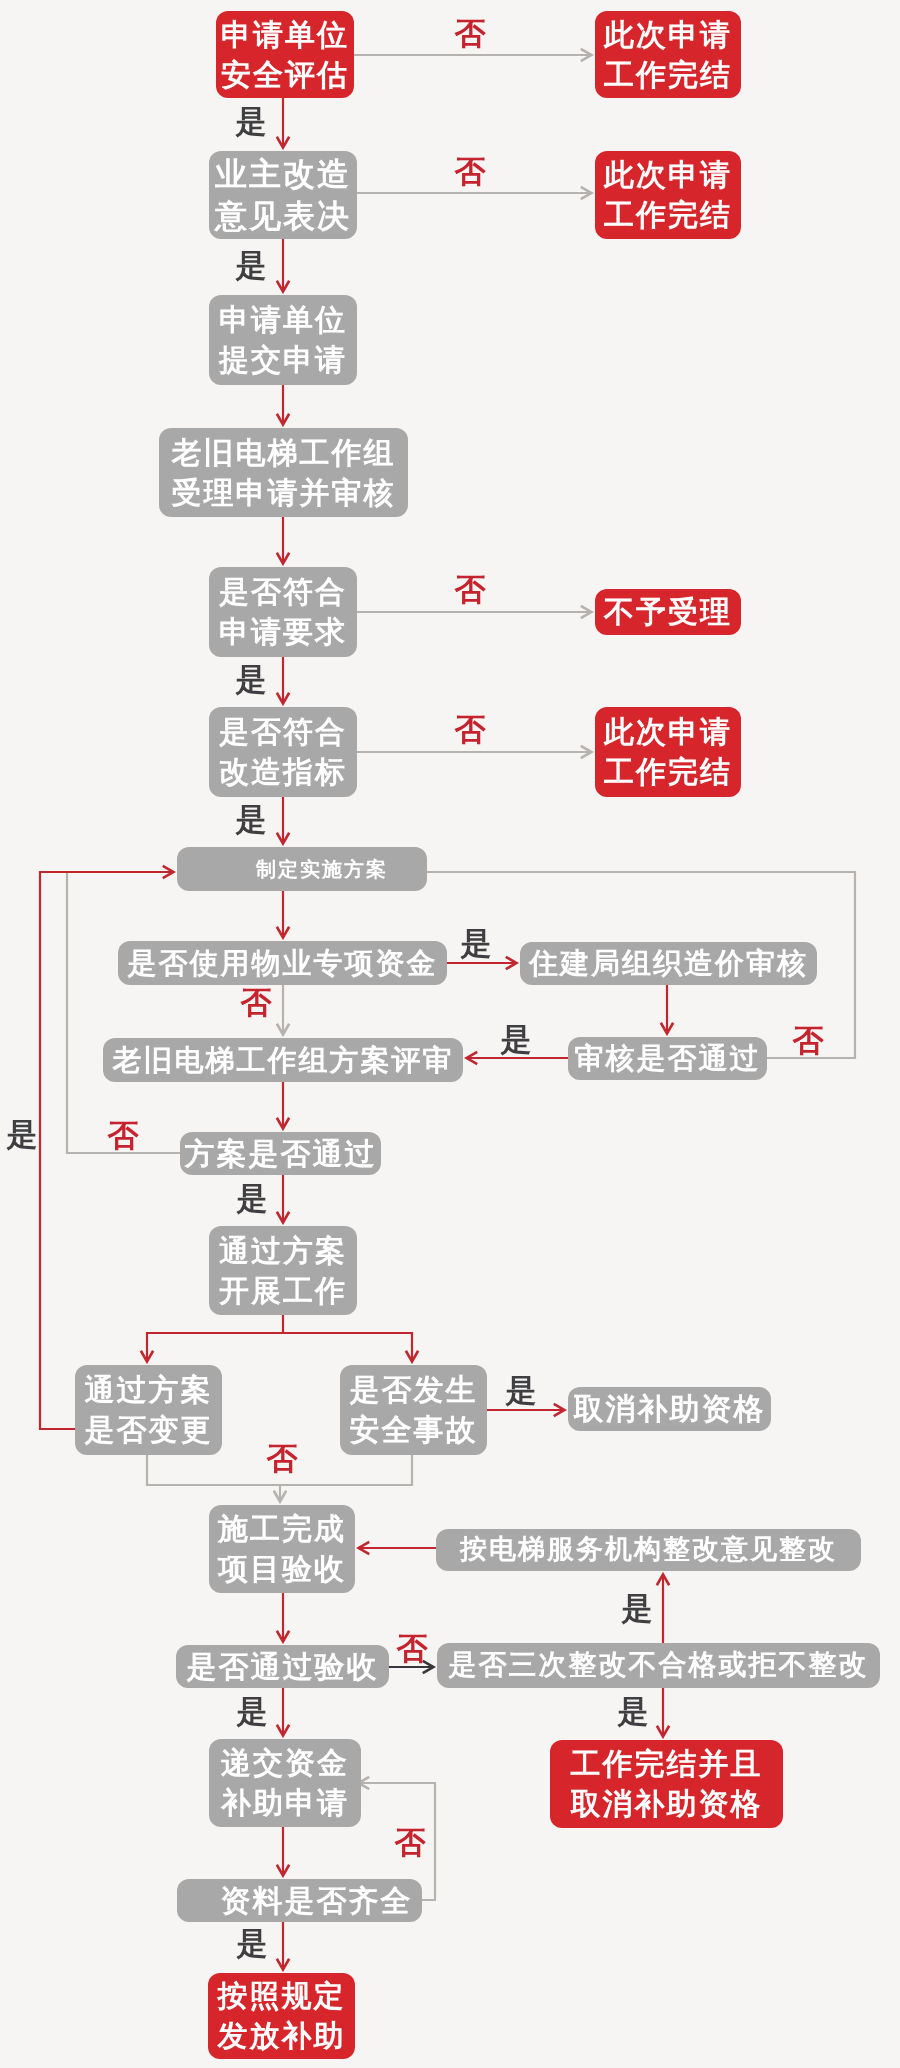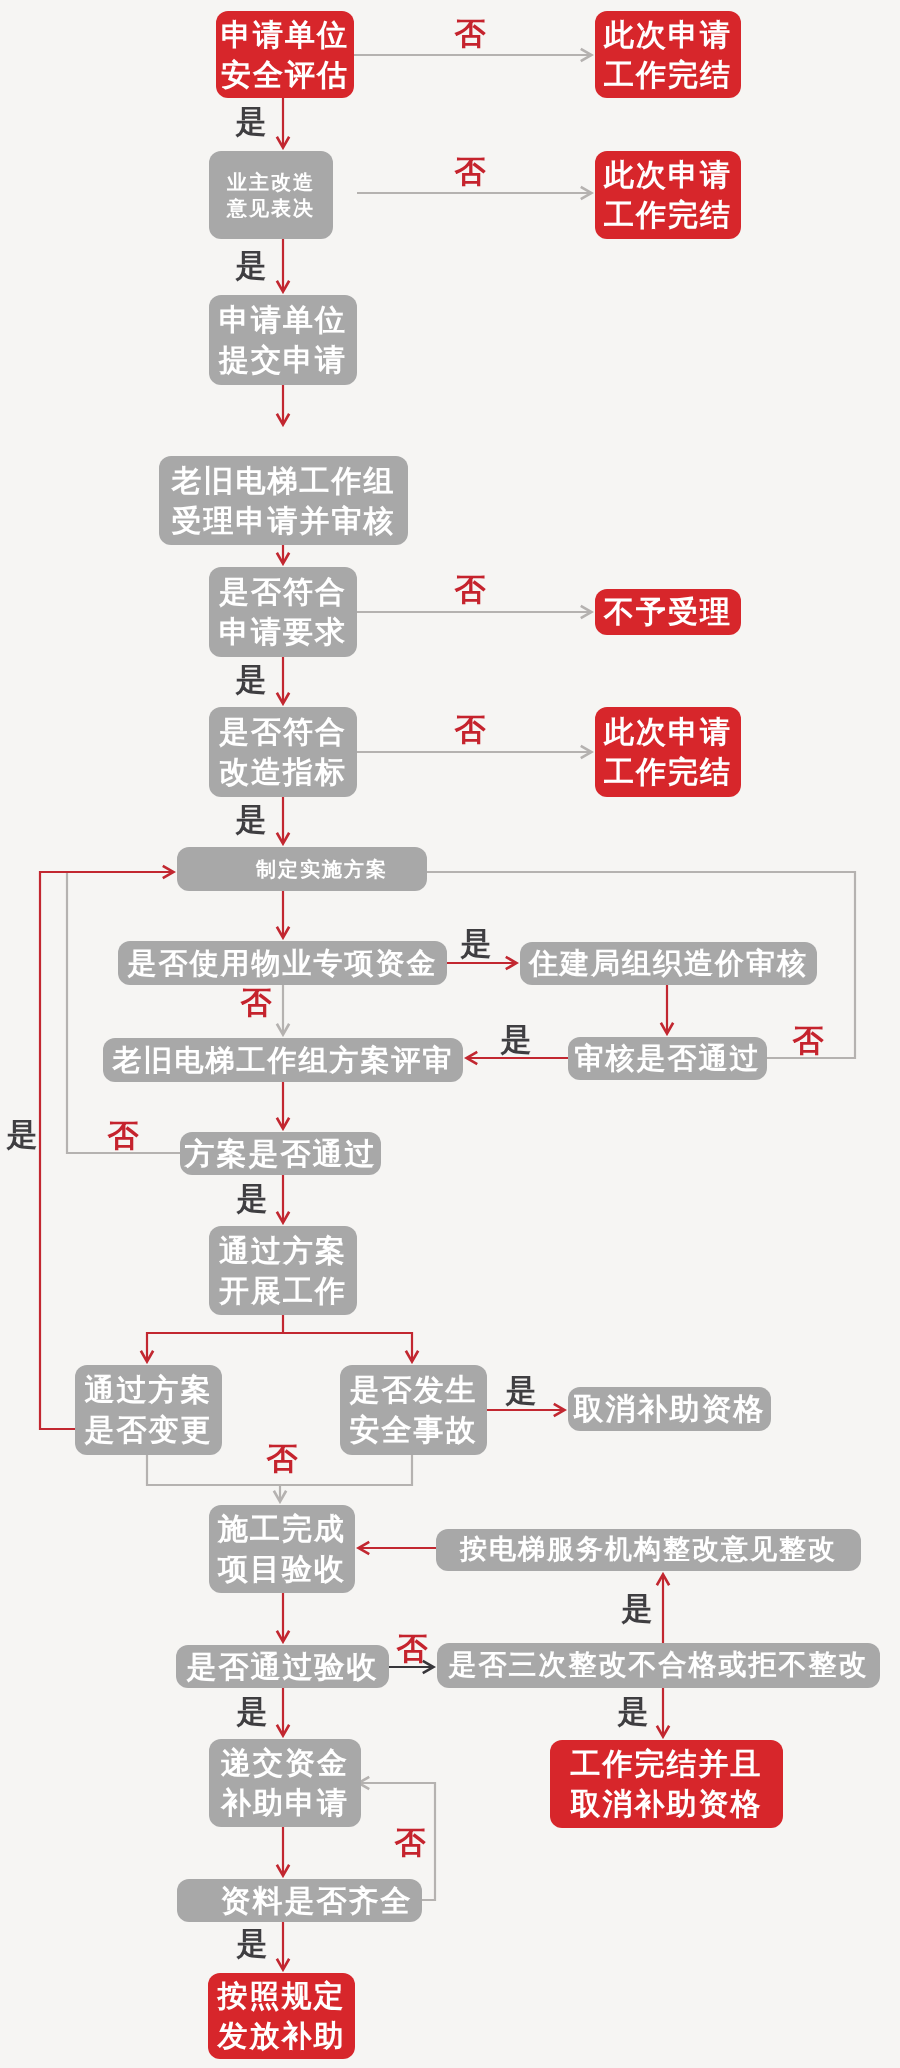--- a/index.html
+++ b/index.html
@@ -70,33 +70,33 @@
   </svg>
   <div id="node-layer">
       <div class="node red" style="left: 216px; top: 11px; width: 138px; height: 87px; font-size: 30px;">
         <div>申请单位</div>
         <div>安全评估</div>
       </div>
       <div class="node red" style="left: 595px; top: 11px; width: 146px; height: 87px; font-size: 30px;">
         <div>此次申请</div>
         <div>工作完结</div>
       </div>
-      <div class="node gray" style="left: 209px; top: 151px; width: 124px; height: 88px; font-size: 20px;">
+      <div class="node gray" style="left: 209px; top: 151px; width: 148px; height: 88px; font-size: 32px;">
         <div>业主改造</div>
         <div>意见表决</div>
       </div>
       <div class="node red" style="left: 595px; top: 151px; width: 146px; height: 88px; font-size: 30px;">
         <div>此次申请</div>
         <div>工作完结</div>
       </div>
       <div class="node gray" style="left: 209px; top: 295px; width: 148px; height: 90px; font-size: 30px;">
         <div>申请单位</div>
         <div>提交申请</div>
       </div>
-      <div class="node gray" style="left: 159px; top: 428px; width: 249px; height: 89px; font-size: 30px; margin-top: 28px;">
+      <div class="node gray" style="left: 159px; top: 428px; width: 249px; height: 89px; font-size: 30px;">
         <div>老旧电梯工作组</div>
         <div>受理申请并审核</div>
       </div>
       <div class="node gray" style="left: 209px; top: 567px; width: 148px; height: 90px; font-size: 30px;">
         <div>是否符合</div>
         <div>申请要求</div>
       </div>
       <div class="node red" style="left: 595px; top: 589px; width: 146px; height: 46px; font-size: 30px;">
         <div>不予受理</div>
       </div>

